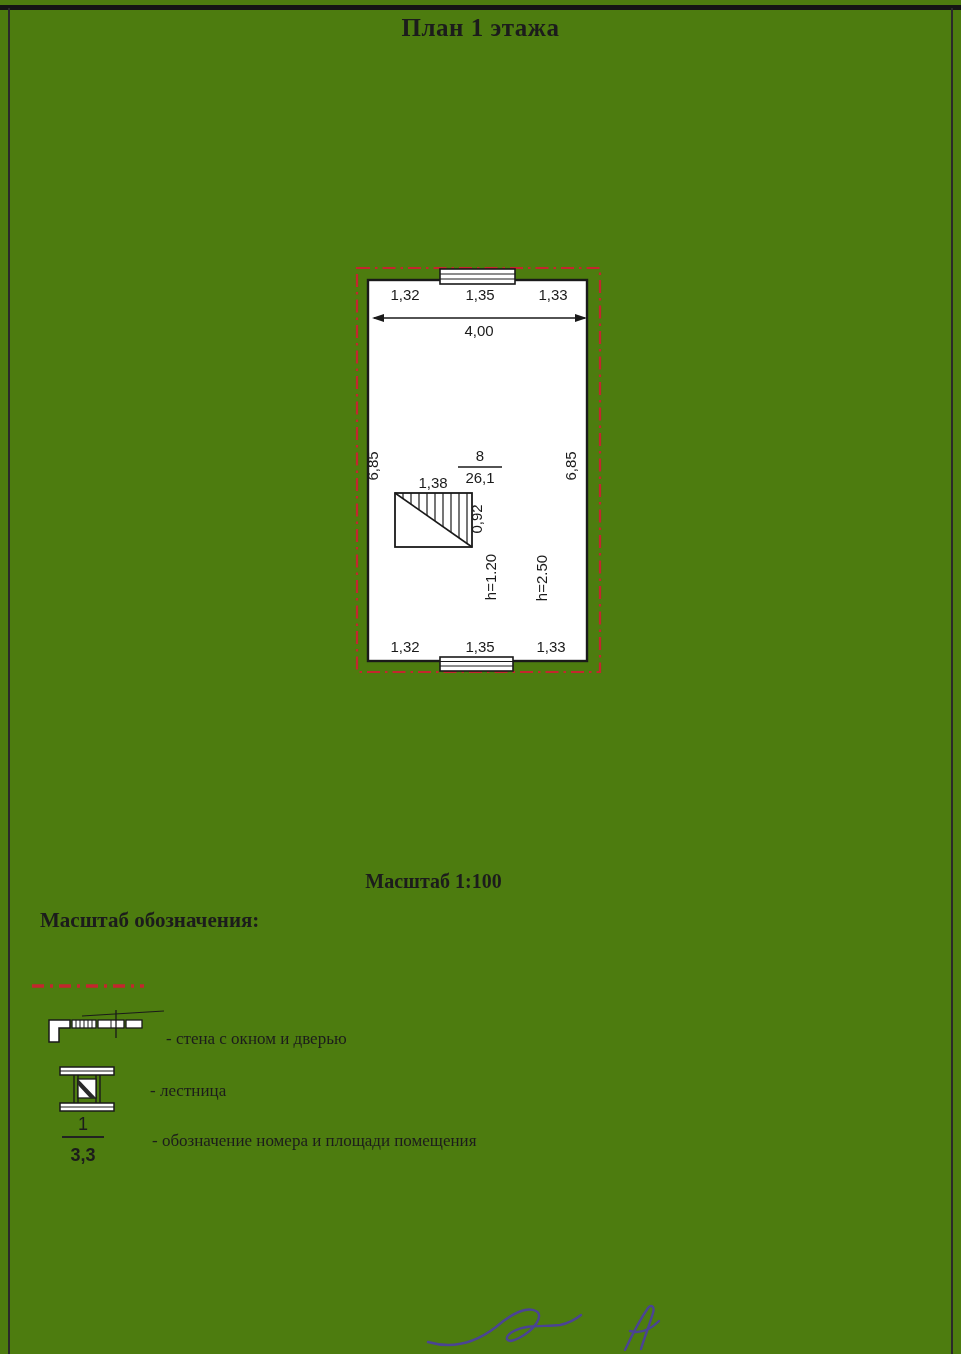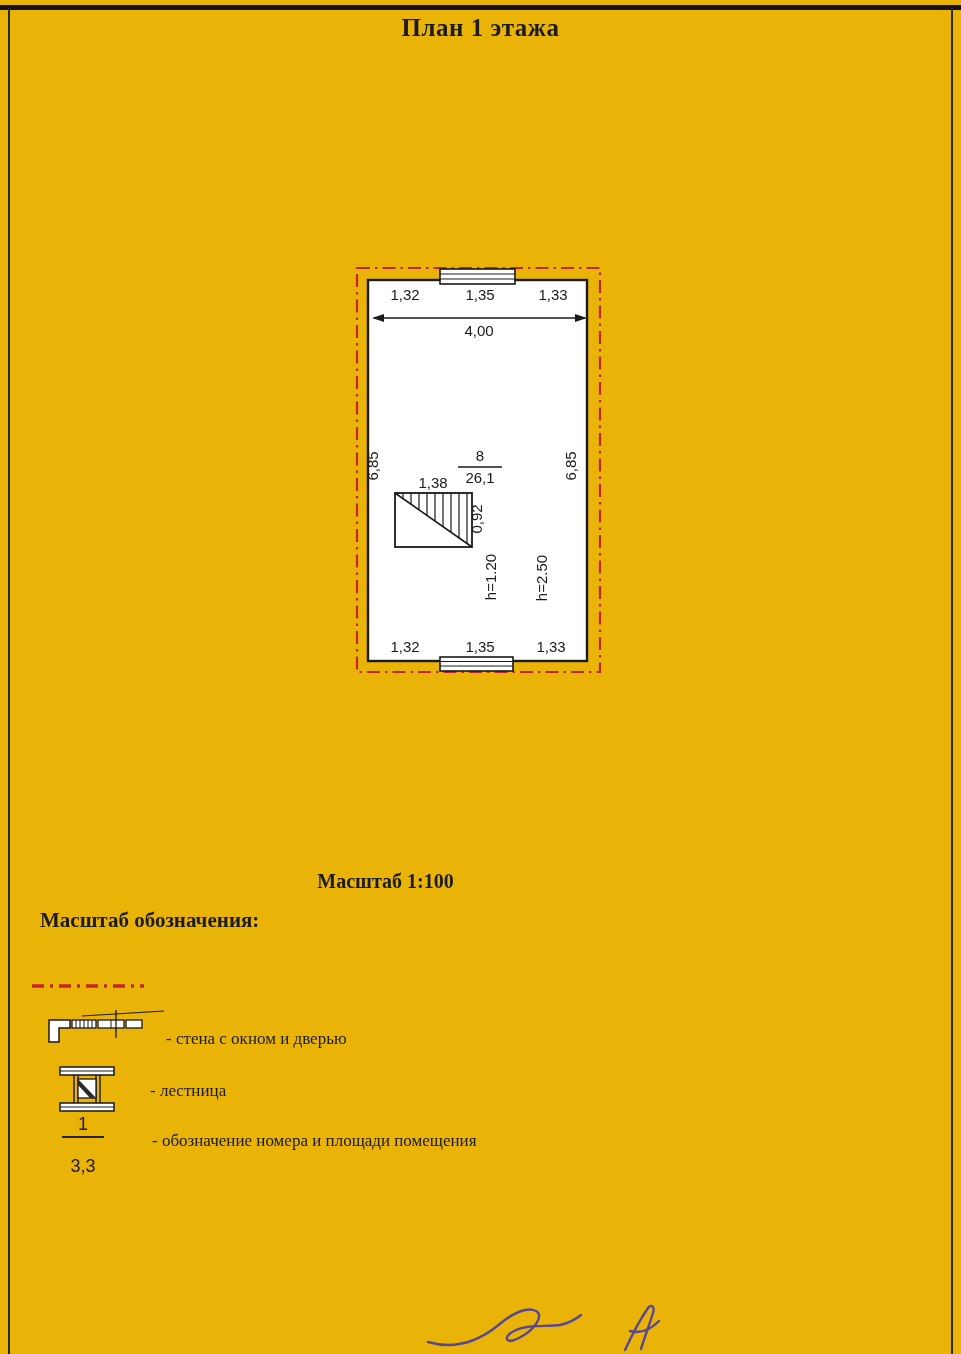--- a/index.html
+++ b/index.html
@@ -1,31 +1,31 @@
 <!DOCTYPE html>
 <html><head>
 <meta charset="utf-8">
 <style>
   html,body{margin:0;padding:0;background:#e8e8e8;}
   #page{
-    position:relative;width:961px;height:1354px;background:#eab308;
+    position:relative;width:961px;height:1354px;background:#4d7c0f;
     margin:0 auto;overflow:hidden;
     font-family:"Liberation Serif",serif;color:#1c1c1c;
   }
   .border-top{position:absolute;left:0;top:5px;width:961px;height:5px;background:#141414;}
   .border-left{position:absolute;left:8px;top:8px;width:2px;height:1346px;background:#2a2a2a;}
   .border-right{position:absolute;left:951px;top:8px;width:2px;height:1346px;background:#2a2a2a;}
 
   .page-title{
     position:absolute;left:0;top:14px;width:961px;text-align:center;
     font-size:25px;font-weight:bold;letter-spacing:.5px;
   }
   .scale-label{
     position:absolute;left:0;top:870px;width:771px;text-align:center;
-    font-size:20px;font-weight:bold;
+    font-size:20px;font-weight:bold;padding-left:48px;
   }
   .legend-heading{
     position:absolute;left:40px;top:908px;
     font-size:21px;font-weight:bold;
   }
   .legend-text{
     position:absolute;font-size:17px;line-height:1.25;
     font-family:"Liberation Serif",serif;
   }
   .lt1{left:150px;top:972px;width:778px;}
@@ -37,21 +37,21 @@
     position:absolute;left:32px;top:984px;width:112px;height:4px;
   }
   .legend-sym-wall{position:absolute;left:46px;top:1008px;}
   .legend-sym-stairs{position:absolute;left:56px;top:1064px;}
 
   .legend-fraction{
     position:absolute;left:62px;top:1114px;width:42px;text-align:center;
     font-size:18px;font-family:"Liberation Sans",sans-serif;line-height:1.15;
   }
   .legend-fraction .num{display:block;border-bottom:2px solid #222;padding-bottom:1px;}
-  .legend-fraction .den{display:block;padding-top:18px;}
+  .legend-fraction .den{display:block;padding-top:7px;font-weight:bold;}
 
   .note{
     position:absolute;left:25px;width:910px;
     font-family:"Liberation Sans",sans-serif;font-size:19.5px;line-height:1.33;
     color:#222;
   }
   .note1{top:1203px;}
   .note2{top:1287px;}
 
   .plan-svg{position:absolute;left:350px;top:258px;}

